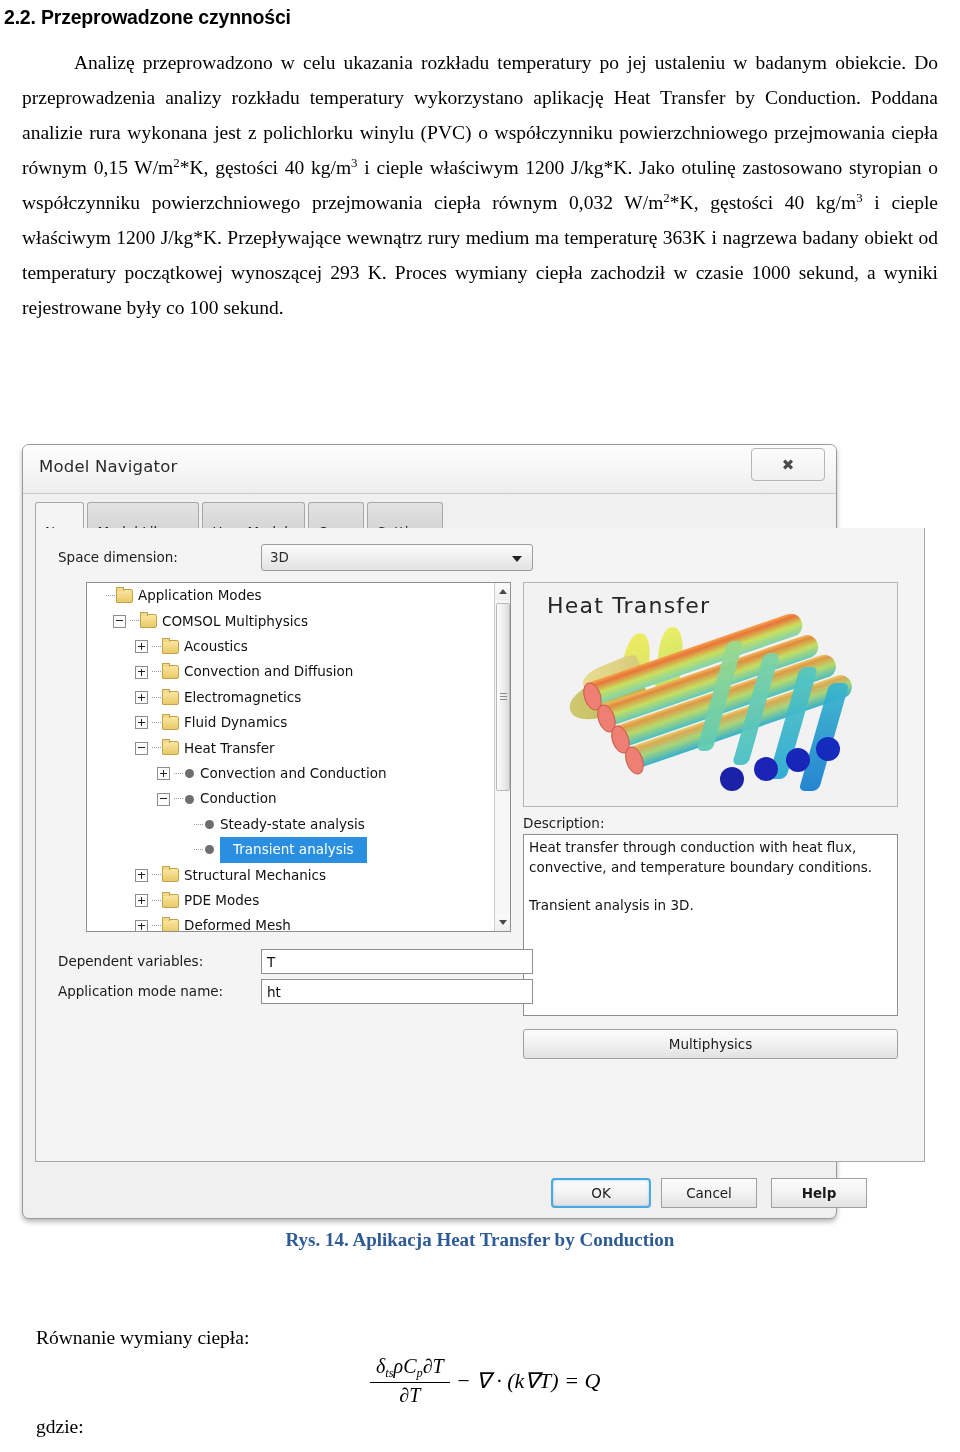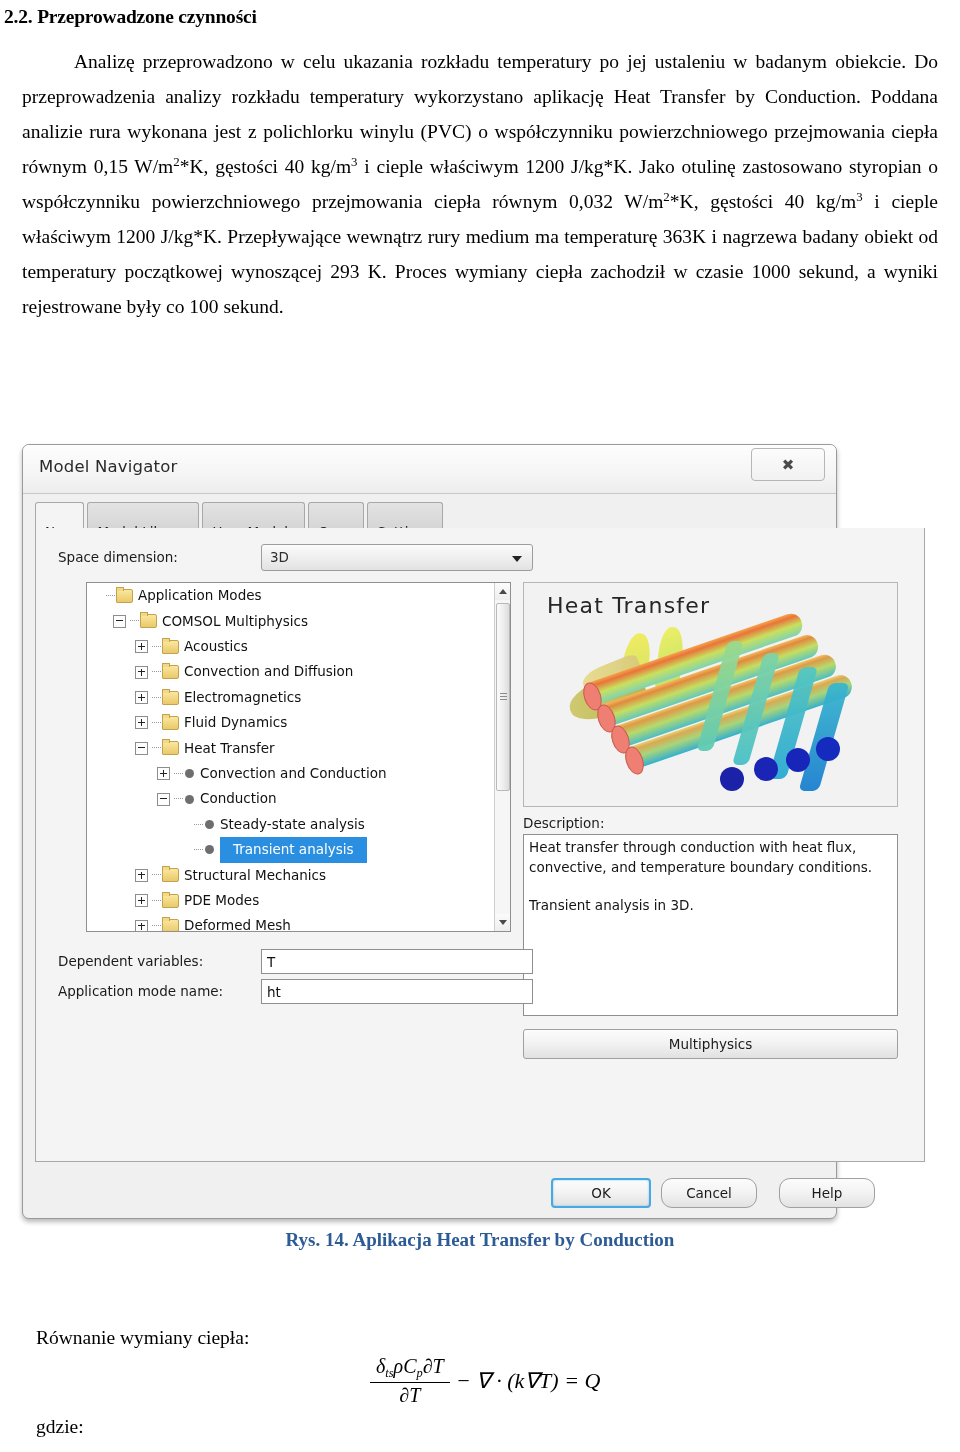--- a/index.html
+++ b/index.html
@@ -7,21 +7,21 @@
     width:960px;height:1452px;background:#ffffff;
     font-family:"Liberation Serif", serif;
     color:#000;
     position:relative;
     overflow:hidden;
   }
 
   
   .doc{position:absolute;left:0;top:0;width:960px;}
   .heading{
-    font-family:Liberation Serif, serif;
+    font-family:Liberation Sans, sans-serif;
     font-weight:bold;font-size:19.5px;
     margin:6px 0 0 4px;letter-spacing:-0.2px;
   }
   .para{
     font-size:19.5px;line-height:35px;
     text-align:justify;
     margin:16px 22px 0 22px;
     text-indent:52px;
   }
   .para sup{font-size:0.66em;vertical-align:super;line-height:0;}
@@ -222,31 +222,31 @@
     font-size:13.5px;color:#1b1b1b;
   }
 
   
   .footer{
     position:absolute;left:12px;top:676px;width:890px;height:47px;
   }
   .btn{
     position:absolute;top:8px;height:30px;
     background:linear-gradient(180deg,#fcfcfc 0%,#f3f3f3 48%,#e2e2e2 100%);
-    border:1px solid #a0a0a0;border-radius:11px;box-sizing:border-box;
+    border:1px solid #a0a0a0;border-radius:0;box-sizing:border-box;
     display:flex;align-items:center;justify-content:center;
     font-size:13.5px;color:#1b1b1b;
   }
   .btn.primary{
     border:2px solid #4aa8e0;border-radius:4px;
     box-shadow:0 0 2px rgba(74,168,224,.7) inset;
   }
   .btn.ok{right:274px;width:100px;}
   .btn.cancel{right:168px;width:96px;}
-  .btn.help{right:50px;width:96px;}
+  .btn.help{right:58px;width:96px;font-weight:bold;}
 
   
   .caption{
     position:absolute;left:0;top:1229px;width:960px;text-align:center;
     font-family:"Liberation Serif", serif;font-weight:bold;font-size:19px;
     color:#2d5b96;
   }
 
   
   .eq-intro{

